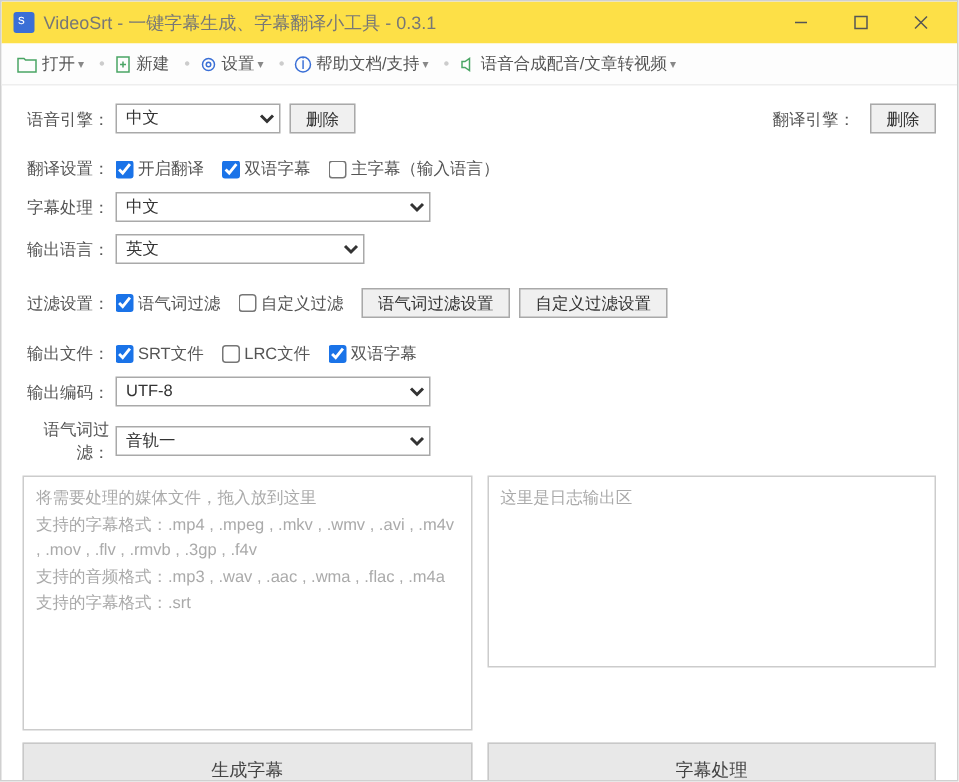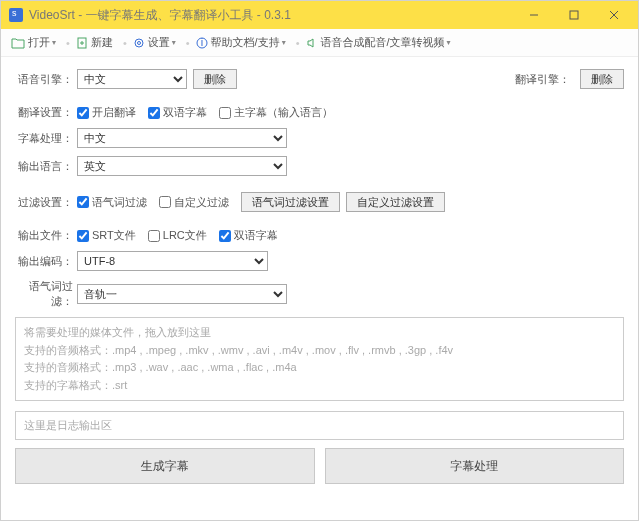--- a/index.html
+++ b/index.html
@@ -21,21 +21,21 @@
 .label { width: 58px; text-align: right; color: #555; margin-right: 4px; }
 select { height: 20px; border: 1px solid #a9a9a9; background: #fff; padding: 0 2px; color: #333; }
 .btn { height: 20px; border: 1px solid #a9a9a9; background: #f0f0f0; padding: 0 10px; cursor: pointer; color: #333; }
 .chk { display: inline-flex; align-items: center; margin-right: 12px; color: #555; }
 .chk input { margin-right: 3px; width: 12px; height: 12px; accent-color: #1a73e8; }
 .spacer-v { height: 8px; }
 .drop-area { border: 1px solid #ccc; padding: 6px 8px; color: #aaa; line-height: 1.6; font-size: 11px; height: 170px; overflow: hidden; }
 .log-area { border: 1px solid #ccc; padding: 6px 8px; color: #aaa; font-size: 11px; height: 128px; }
 .action-row { display: flex; gap: 10px; margin-top: 8px; }
 .big-btn { flex: 1; height: 36px; background: #e8e8e8; border: 1px solid #c8c8c8; display: flex; align-items: center; justify-content: center; color: #444; cursor: pointer; font-size: 12px; }
-.two-col { display: flex; gap: 10px; flex-direction: column; }
+.two-col { display: flex; gap: 10px; }
 .two-col > div { flex: 1; }
 </style>
 </head>
 <body>
 
 <div class="titlebar">
   <div class="app-icon"></div>
   <div class="title-text">VideoSrt - 一键字幕生成、字幕翻译小工具 - 0.3.1</div>
   <div class="win-btns">
     <div class="win-btn">
@@ -141,21 +141,21 @@
       </label>
   </div>
 
   <div class="row">
     <span class="label">字幕处理：</span>
     <select style="width:210px"><option>中文</option></select>
   </div>
 
   <div class="row">
     <span class="label">输出语言：</span>
-    <select style="width:210px"><option>英文</option></select>
+    <select style="width:166px"><option>英文</option></select>
   </div>
 
   <div class="spacer-v"></div>
 
   <div class="row">
     <span class="label">过滤设置：</span>
     <label class="chk">
         <input type="checkbox" checked="" style="">
         <span>语气词过滤</span>
       </label>
@@ -180,32 +180,32 @@
         <span>LRC文件</span>
       </label>
     <label class="chk">
         <input type="checkbox" checked="" style="">
         <span>双语字幕</span>
       </label>
   </div>
 
   <div class="row">
     <span class="label">输出编码：</span>
-    <select style="width:191px"><option>UTF-8</option></select>
+    <select style="width:210px"><option>UTF-8</option></select>
   </div>
 
   <div class="row">
     <span class="label">语气词过滤：</span>
     <select style="width:210px"><option>音轨一</option></select>
   </div>
 
   <div class="two-col">
     <div class="drop-area">
       <div>将需要处理的媒体文件，拖入放到这里</div>
-      <div>支持的音频格式：.mp4 , .mpeg , .mkv , .wmv , .avi , .m4v , .mov , .flv , .rmvb , .3gp , .f4v</div>
+      <div>支持的字幕格式：.mp4 , .mpeg , .mkv , .wmv , .avi , .m4v , .mov , .flv , .rmvb , .3gp , .f4v</div>
       <div>支持的音频格式：.mp3 , .wav , .aac , .wma , .flac , .m4a</div>
       <div>支持的字幕格式：.srt</div>
     </div>
     <div class="log-area">
       <div>这里是日志输出区</div>
     </div>
   </div>
 
   <div class="action-row">
     <div class="big-btn">生成字幕</div>

